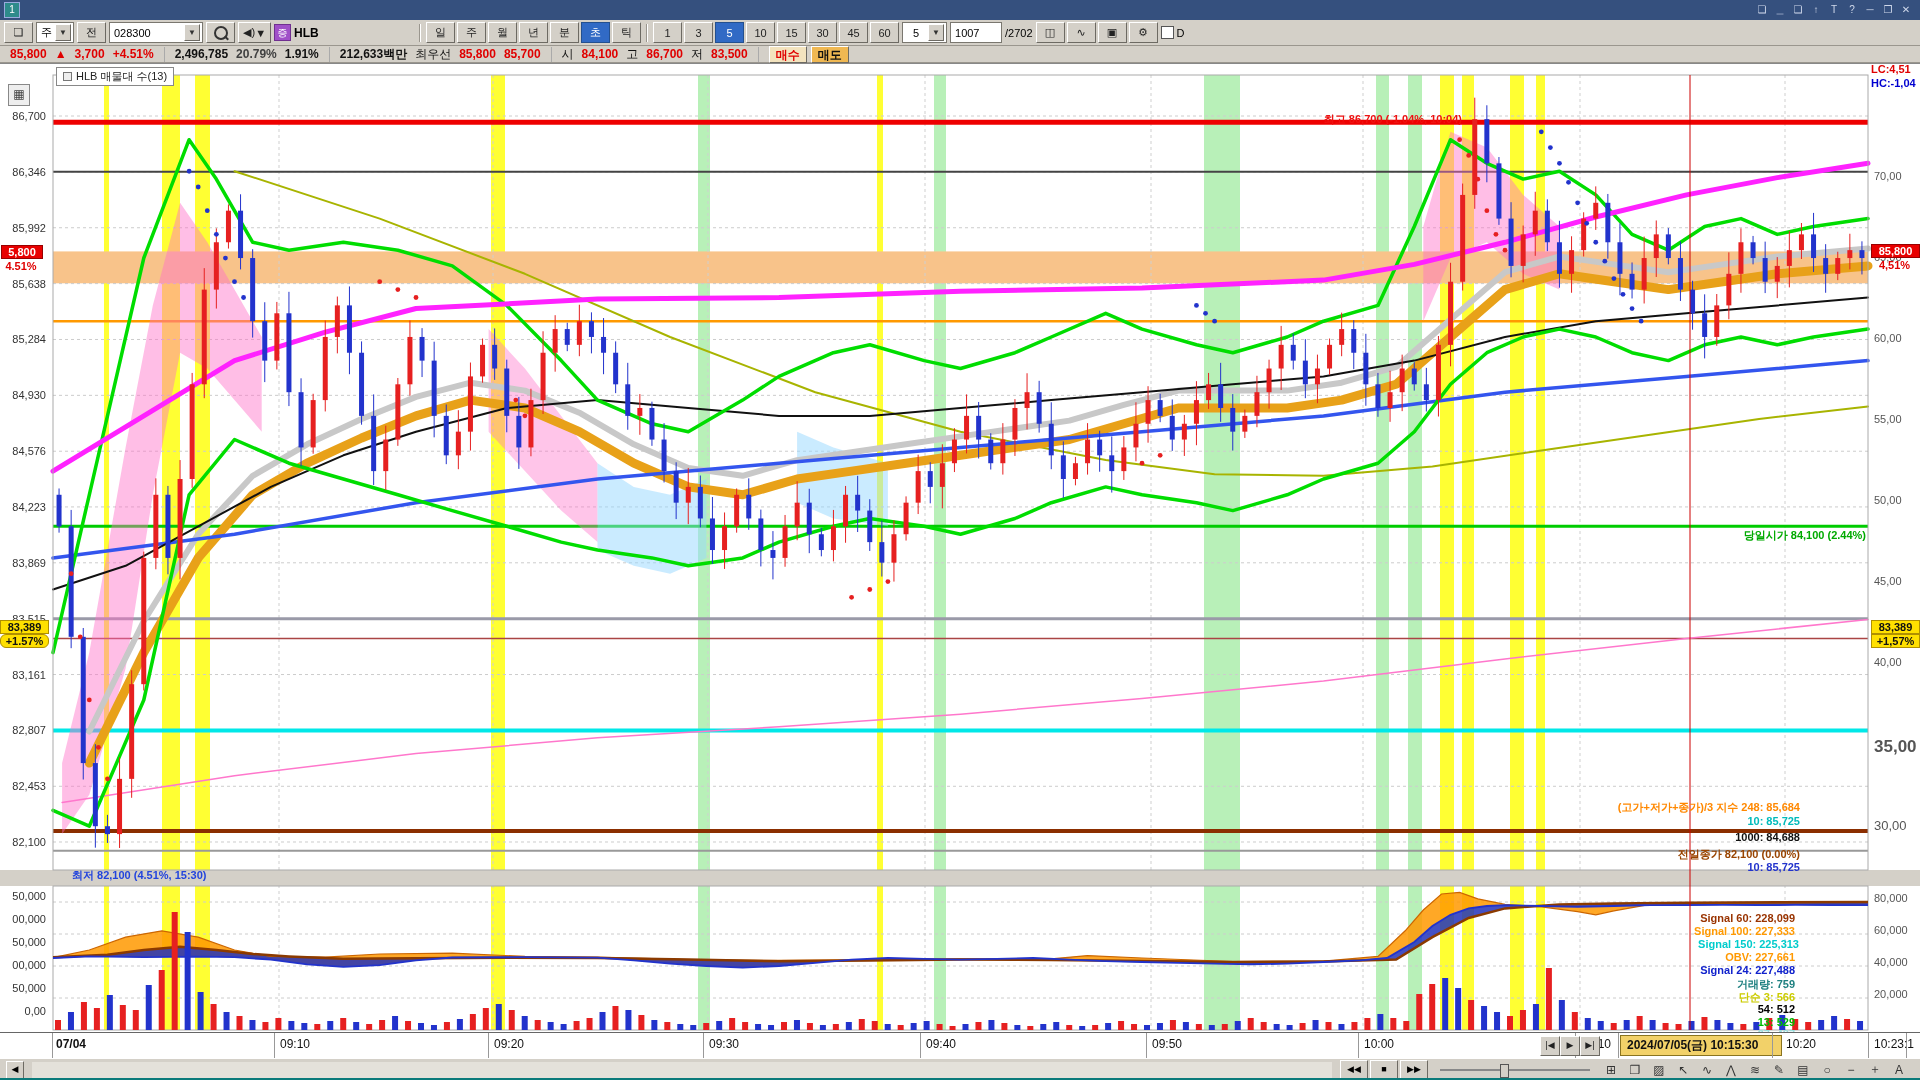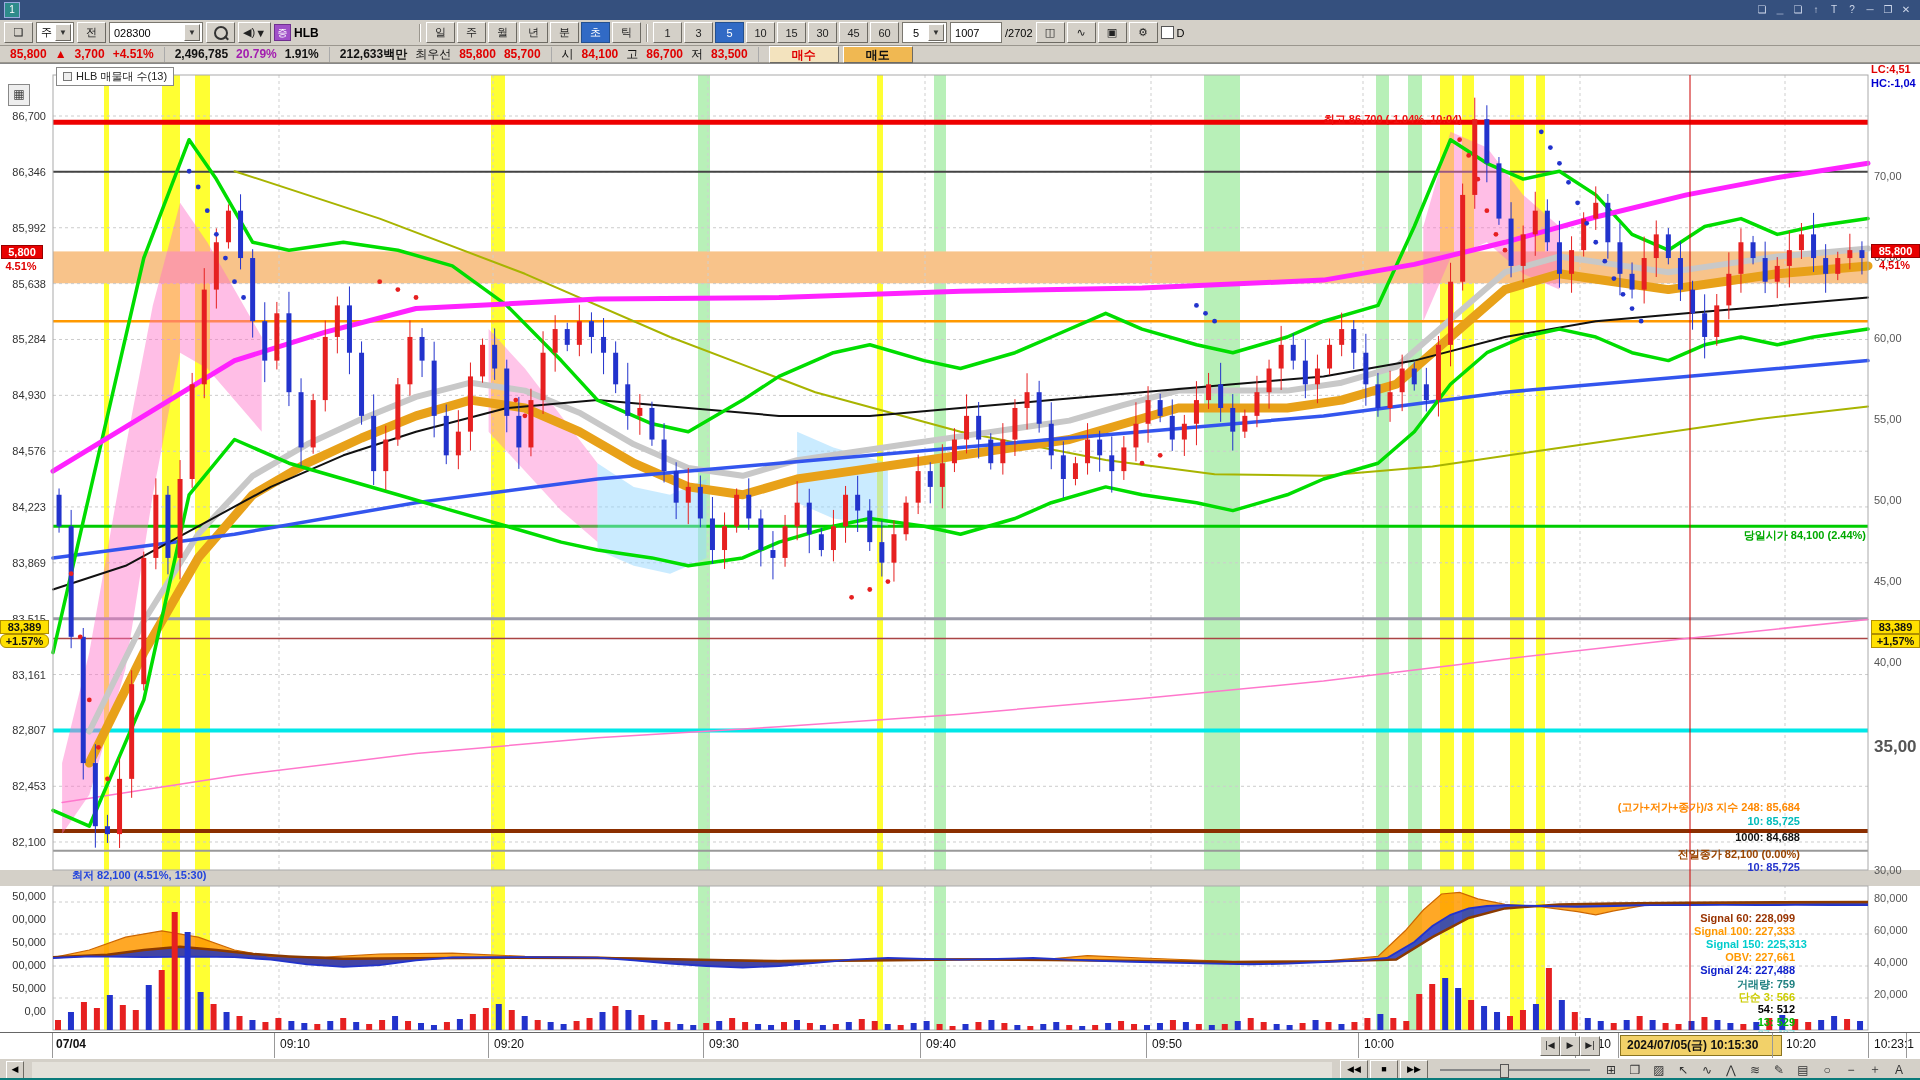--- a/index.html
+++ b/index.html
@@ -22,22 +22,22 @@
     font-size:8px;text-align:center;line-height:15px;color:#333;}
   .sep{width:1px;height:18px;background:#9a968e;margin:0 2px;border-right:1px solid #fff;}
   #stock-badge{width:15px;height:15px;background:#a050c8;color:#fff;font-size:10px;text-align:center;line-height:15px;border:1px solid #703090;}
   .mag{position:relative;width:10px;height:10px;border:2px solid #333;border-radius:50%;display:inline-block;}
   .mag::after{content:"";position:absolute;width:5px;height:2px;background:#333;transform:rotate(45deg);left:8px;top:9px;}
   .chk{width:11px;height:11px;background:#fff;border:1px solid #555;display:inline-block;}
   
   #pricebar{position:absolute;left:0;top:46px;width:1920px;height:17px;background:#d4d0c8;
     border-bottom:1px solid #9a968e;display:flex;align-items:center;font-size:12px;font-weight:bold;box-sizing:border-box;}
   #pricebar .g{display:flex;align-items:center;gap:8px;padding:0 10px;border-right:1px solid #aaa;height:15px;}
-  .red{color:#e00000;} .blue{color:#a21caf;} .blk{color:#111;}
-  .trade-btn{height:15px;padding:0 22px;font-size:12px;font-weight:bold;border:1px solid;border-color:#fff #6d6a63 #6d6a63 #fff;}
+  .red{color:#e00000;} .blue{color:#404040;} .blk{color:#111;}
+  .trade-btn{height:15px;padding:0 6px;font-size:12px;font-weight:bold;border:1px solid;border-color:#fff #6d6a63 #6d6a63 #fff;}
   #buy-btn{background:#f3e3be;color:#e00000;}
   #sell-btn{background:#f0b852;color:#111;}
   
   #chart-bg{position:absolute;left:0;top:63px;width:1920px;height:969px;background:#fff;border-top:1px solid #888;}
   #plot-svg{position:absolute;left:0;top:63px;}
   .ov{position:absolute;font-size:11px;white-space:nowrap;font-weight:bold;text-align:right;}
   #legend-chip{position:absolute;left:56px;top:67px;height:17px;background:#fff;border:1px solid #888;
     display:flex;align-items:center;gap:4px;padding:0 6px;font-size:11px;color:#222;}
   #legend-chip .sq{width:7px;height:7px;background:#eee;border:1px solid #777;}
   #mini-tool{position:absolute;left:8px;top:84px;width:20px;height:20px;border:1px solid #888;background:#eee;
@@ -754,42 +754,42 @@
     <div class="ov" style="position: absolute; top: 780.287px; color: rgb(51, 51, 51); font-weight: normal; font-size: 11px; right: 1874px;">82,453</div>
     <div class="ov" style="position: absolute; top: 836px; color: rgb(51, 51, 51); font-weight: normal; font-size: 11px; right: 1874px;">82,100</div>
     <div class="ov" style="position: absolute; top: 170px; color: rgb(85, 85, 85); font-weight: normal; font-size: 11px; left: 1874px;">70,00</div>
     <div class="ov" style="position: absolute; top: 251px; color: rgb(85, 85, 85); font-weight: normal; font-size: 11px; left: 1874px;">65,00</div>
     <div class="ov" style="position: absolute; top: 332px; color: rgb(85, 85, 85); font-weight: normal; font-size: 11px; left: 1874px;">60,00</div>
     <div class="ov" style="position: absolute; top: 413px; color: rgb(85, 85, 85); font-weight: normal; font-size: 11px; left: 1874px;">55,00</div>
     <div class="ov" style="position: absolute; top: 494px; color: rgb(85, 85, 85); font-weight: normal; font-size: 11px; left: 1874px;">50,00</div>
     <div class="ov" style="position: absolute; top: 575px; color: rgb(85, 85, 85); font-weight: normal; font-size: 11px; left: 1874px;">45,00</div>
     <div class="ov" style="position: absolute; top: 656px; color: rgb(85, 85, 85); font-weight: normal; font-size: 11px; left: 1874px;">40,00</div>
     <div class="ov" style="position: absolute; top: 737px; color: rgb(85, 85, 85); font-weight: bold; font-size: 17px; left: 1874px;">35,00</div>
-    <div class="ov" style="position: absolute; top: 864px; color: rgb(85, 85, 85); font-weight: normal; font-size: 11px; left: 1874px;">30,00</div>
+    <div class="ov" style="position: absolute; top: 818px; color: rgb(85, 85, 85); font-weight: normal; font-size: 13px; left: 1874px;">30,00</div>
     <div class="ov" style="position: absolute; top: 890px; color: rgb(51, 51, 51); font-weight: normal; font-size: 11px; right: 1874px;">50,000</div>
     <div class="ov" style="position: absolute; top: 913px; color: rgb(51, 51, 51); font-weight: normal; font-size: 11px; right: 1874px;">00,000</div>
     <div class="ov" style="position: absolute; top: 936px; color: rgb(51, 51, 51); font-weight: normal; font-size: 11px; right: 1874px;">50,000</div>
     <div class="ov" style="position: absolute; top: 959px; color: rgb(51, 51, 51); font-weight: normal; font-size: 11px; right: 1874px;">00,000</div>
     <div class="ov" style="position: absolute; top: 982px; color: rgb(51, 51, 51); font-weight: normal; font-size: 11px; right: 1874px;">50,000</div>
     <div class="ov" style="position: absolute; top: 1005px; color: rgb(51, 51, 51); font-weight: normal; font-size: 11px; right: 1874px;">0,00</div>
     <div class="ov" style="position: absolute; top: 892px; color: rgb(85, 85, 85); font-weight: normal; font-size: 11px; left: 1874px;">80,000</div>
     <div class="ov" style="position: absolute; top: 924px; color: rgb(85, 85, 85); font-weight: normal; font-size: 11px; left: 1874px;">60,000</div>
     <div class="ov" style="position: absolute; top: 956px; color: rgb(85, 85, 85); font-weight: normal; font-size: 11px; left: 1874px;">40,000</div>
     <div class="ov" style="position: absolute; top: 988px; color: rgb(85, 85, 85); font-weight: normal; font-size: 11px; left: 1874px;">20,000</div>
     <div class="ov" style="position: absolute; top: 112px; color: rgb(238, 17, 17); font-weight: bold; font-size: 11px; right: 458px;">최고 86,700 (-1.04%, 10:04)</div>
     <div class="ov" style="position: absolute; top: 528px; color: rgb(0, 170, 0); font-weight: bold; font-size: 11px; right: 54px;">당일시가 84,100 (2.44%)</div>
     <div class="ov" style="position: absolute; top: 828px; color: rgb(34, 68, 221); font-weight: bold; font-size: 11px; left: 72px; margin-top: 40px;">최저 82,100 (4.51%, 15:30)</div>
     <div class="ov" style="position: absolute; top: 800px; color: rgb(255, 136, 0); font-weight: bold; font-size: 11px; right: 120px;">(고가+저가+종가)/3 지수 248: 85,684</div>
     <div class="ov" style="position: absolute; top: 815px; color: rgb(0, 187, 187); font-weight: bold; font-size: 11px; right: 120px;">10: 85,725</div>
     <div class="ov" style="position: absolute; top: 831px; color: rgb(17, 17, 17); font-weight: bold; font-size: 11px; right: 120px;">1000: 84,688</div>
     <div class="ov" style="position: absolute; top: 847px; color: rgb(153, 68, 0); font-weight: bold; font-size: 11px; right: 120px;">전일종가 82,100 (0.00%)</div>
     <div class="ov" style="position: absolute; top: 861px; color: rgb(34, 51, 204); font-weight: bold; font-size: 11px; right: 120px;">10: 85,725</div>
     <div class="ov" style="position: absolute; top: 912px; color: rgb(153, 51, 0); font-weight: bold; font-size: 11px; right: 125px;">Signal 60: 228,099</div>
     <div class="ov" style="position: absolute; top: 925px; color: rgb(255, 153, 0); font-weight: bold; font-size: 11px; right: 125px;">Signal 100: 227,333</div>
-    <div class="ov" style="position: absolute; top: 938px; color: rgb(0, 204, 204); font-weight: bold; font-size: 11px; right: 113px;">Signal 150: 225,313</div>
+    <div class="ov" style="position: absolute; top: 938px; color: rgb(0, 204, 204); font-weight: bold; font-size: 11px; right: 121px;">Signal 150: 225,313</div>
     <div class="ov" style="position: absolute; top: 951px; color: rgb(255, 153, 0); font-weight: bold; font-size: 11px; right: 125px;">OBV: 227,661</div>
     <div class="ov" style="position: absolute; top: 964px; color: rgb(17, 34, 204); font-weight: bold; font-size: 11px; right: 125px;">Signal 24: 227,488</div>
     <div class="ov" style="position: absolute; top: 977px; color: rgb(30, 128, 128); font-weight: bold; font-size: 11px; right: 125px;">거래량: 759</div>
     <div class="ov" style="position: absolute; top: 990px; color: rgb(204, 204, 0); font-weight: bold; font-size: 11px; right: 125px;">단순 3: 566</div>
     <div class="ov" style="position: absolute; top: 1003px; color: rgb(0, 0, 0); font-weight: bold; font-size: 11px; right: 125px;">54: 512</div>
     <div class="ov" style="position: absolute; top: 1016px; color: rgb(0, 187, 0); font-weight: bold; font-size: 11px; right: 125px;">13: 529</div>
     <div class="ov" style="position: absolute; top: 1028px; color: rgb(153, 221, 221); font-weight: bold; font-size: 11px; right: 125px;">27: 487</div>
   </div>
 
 <div id="legend-chip">

